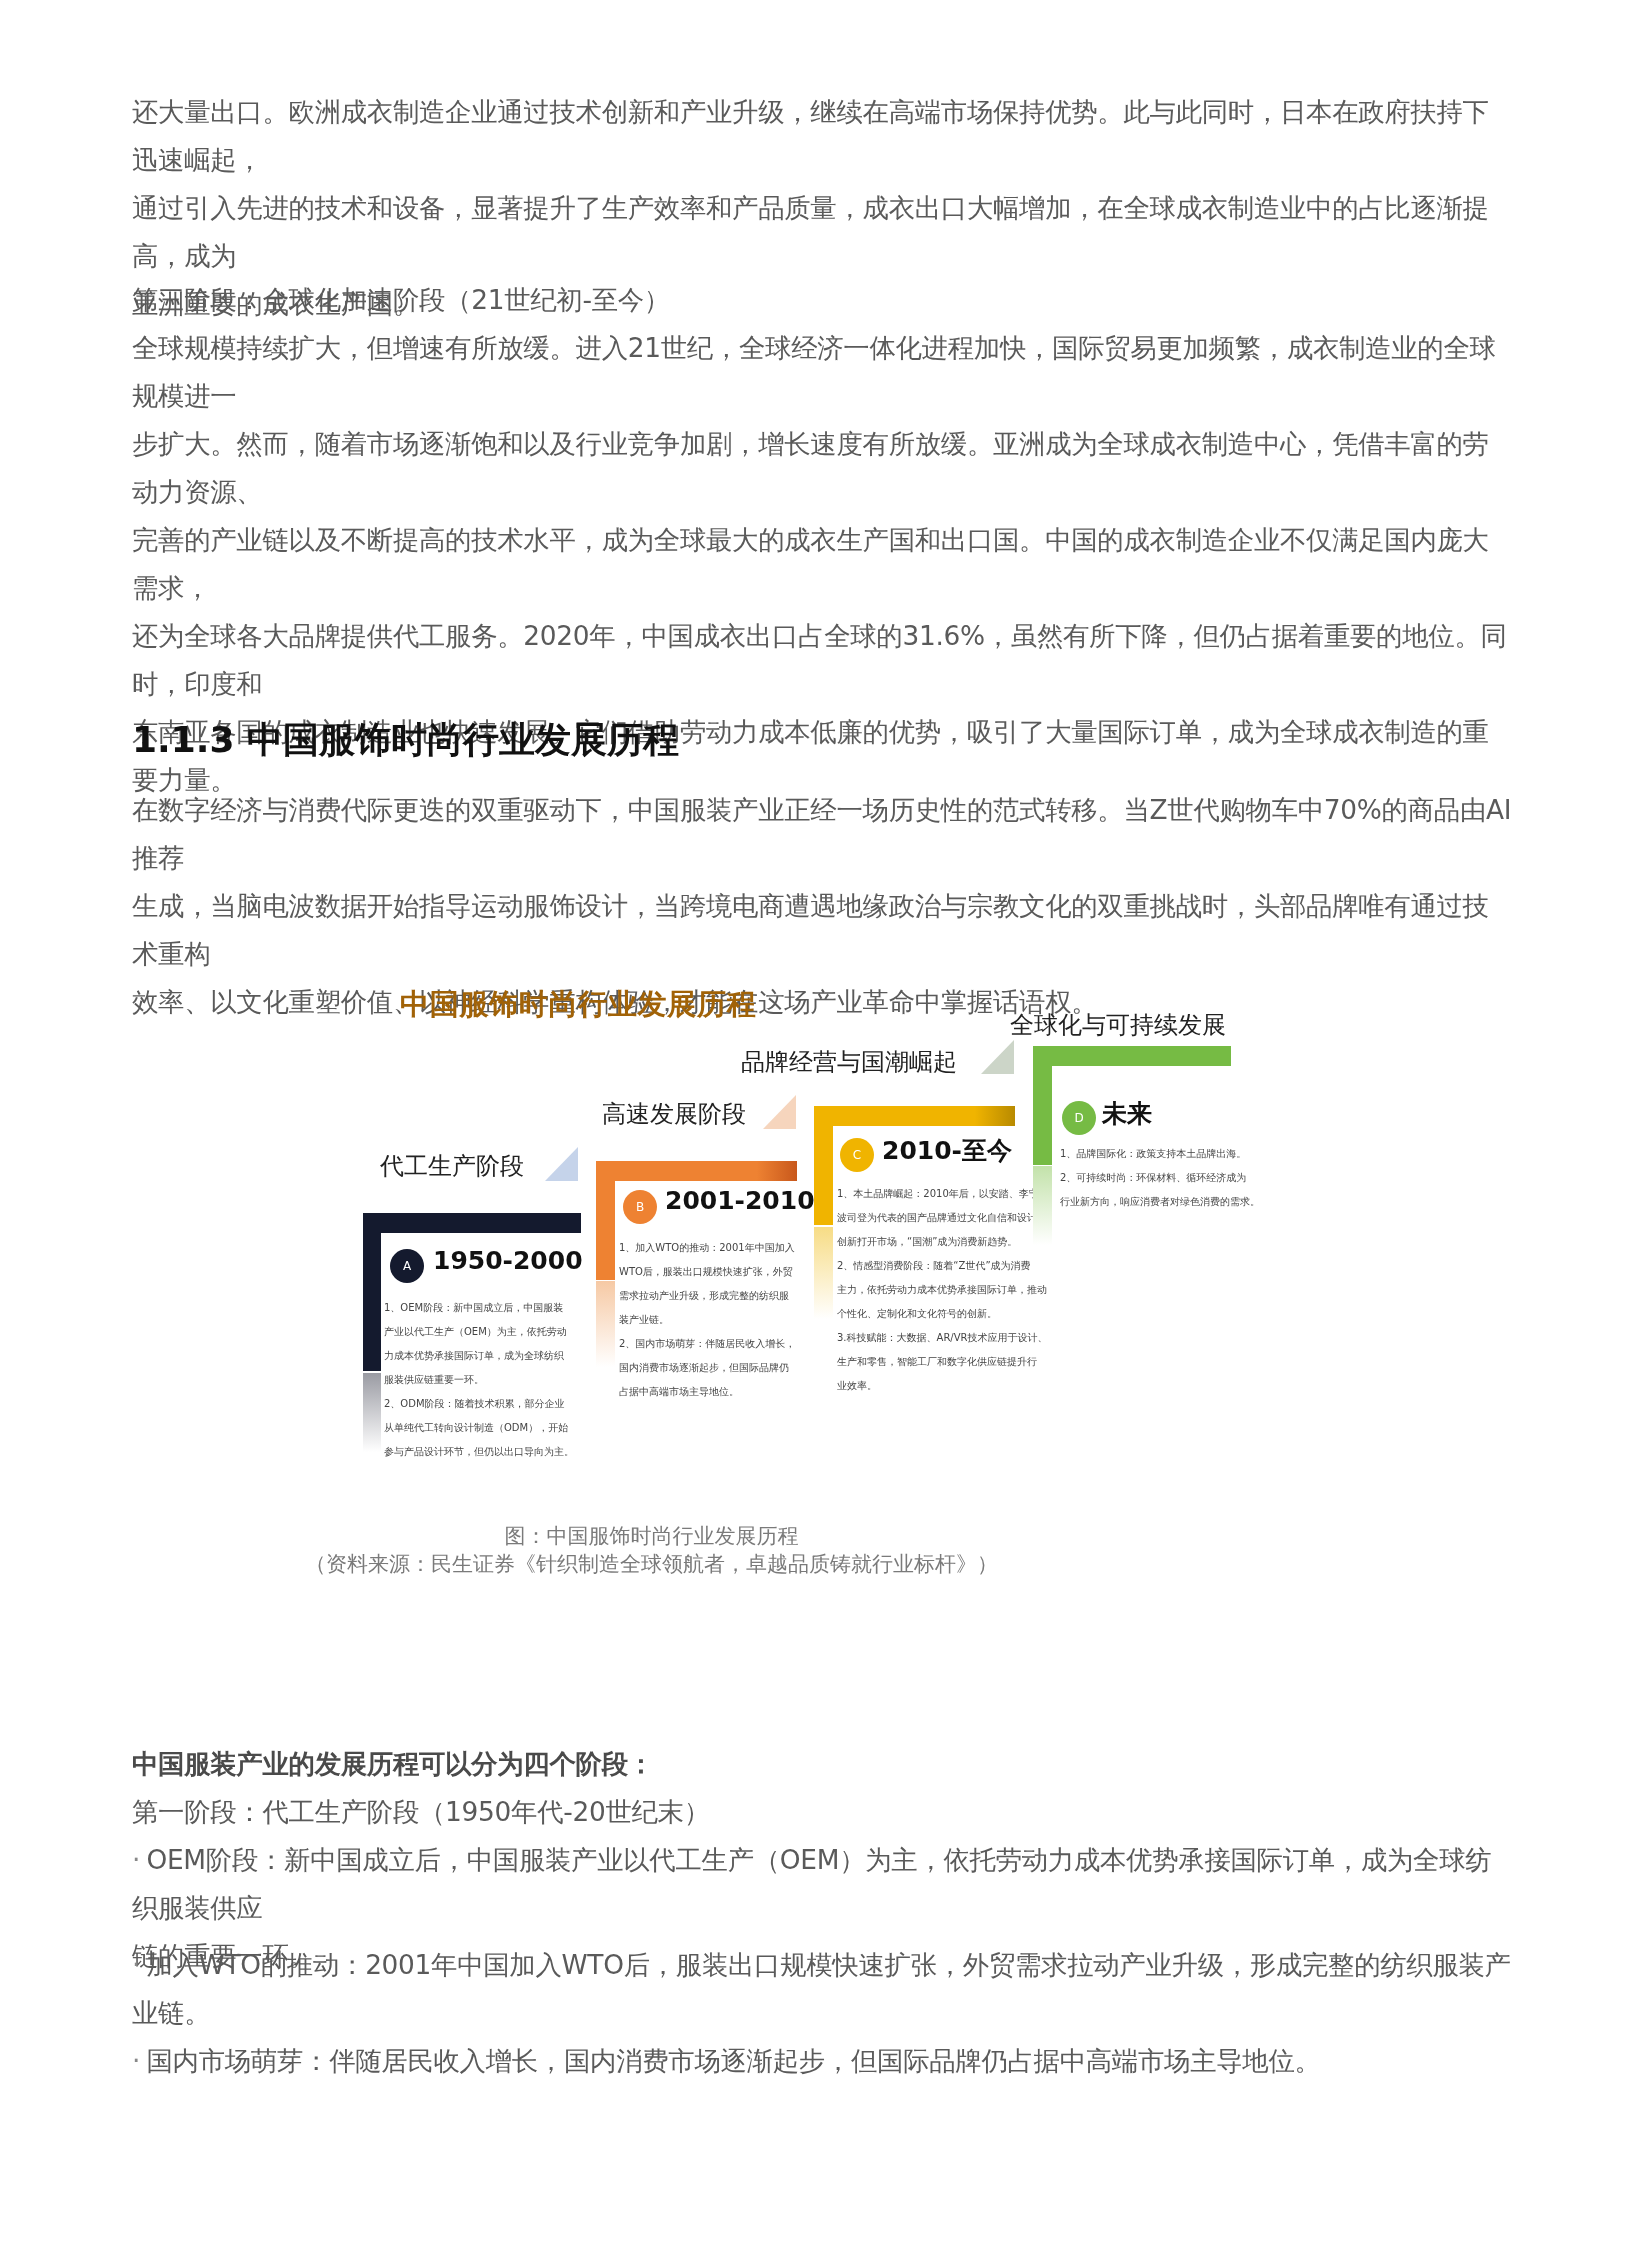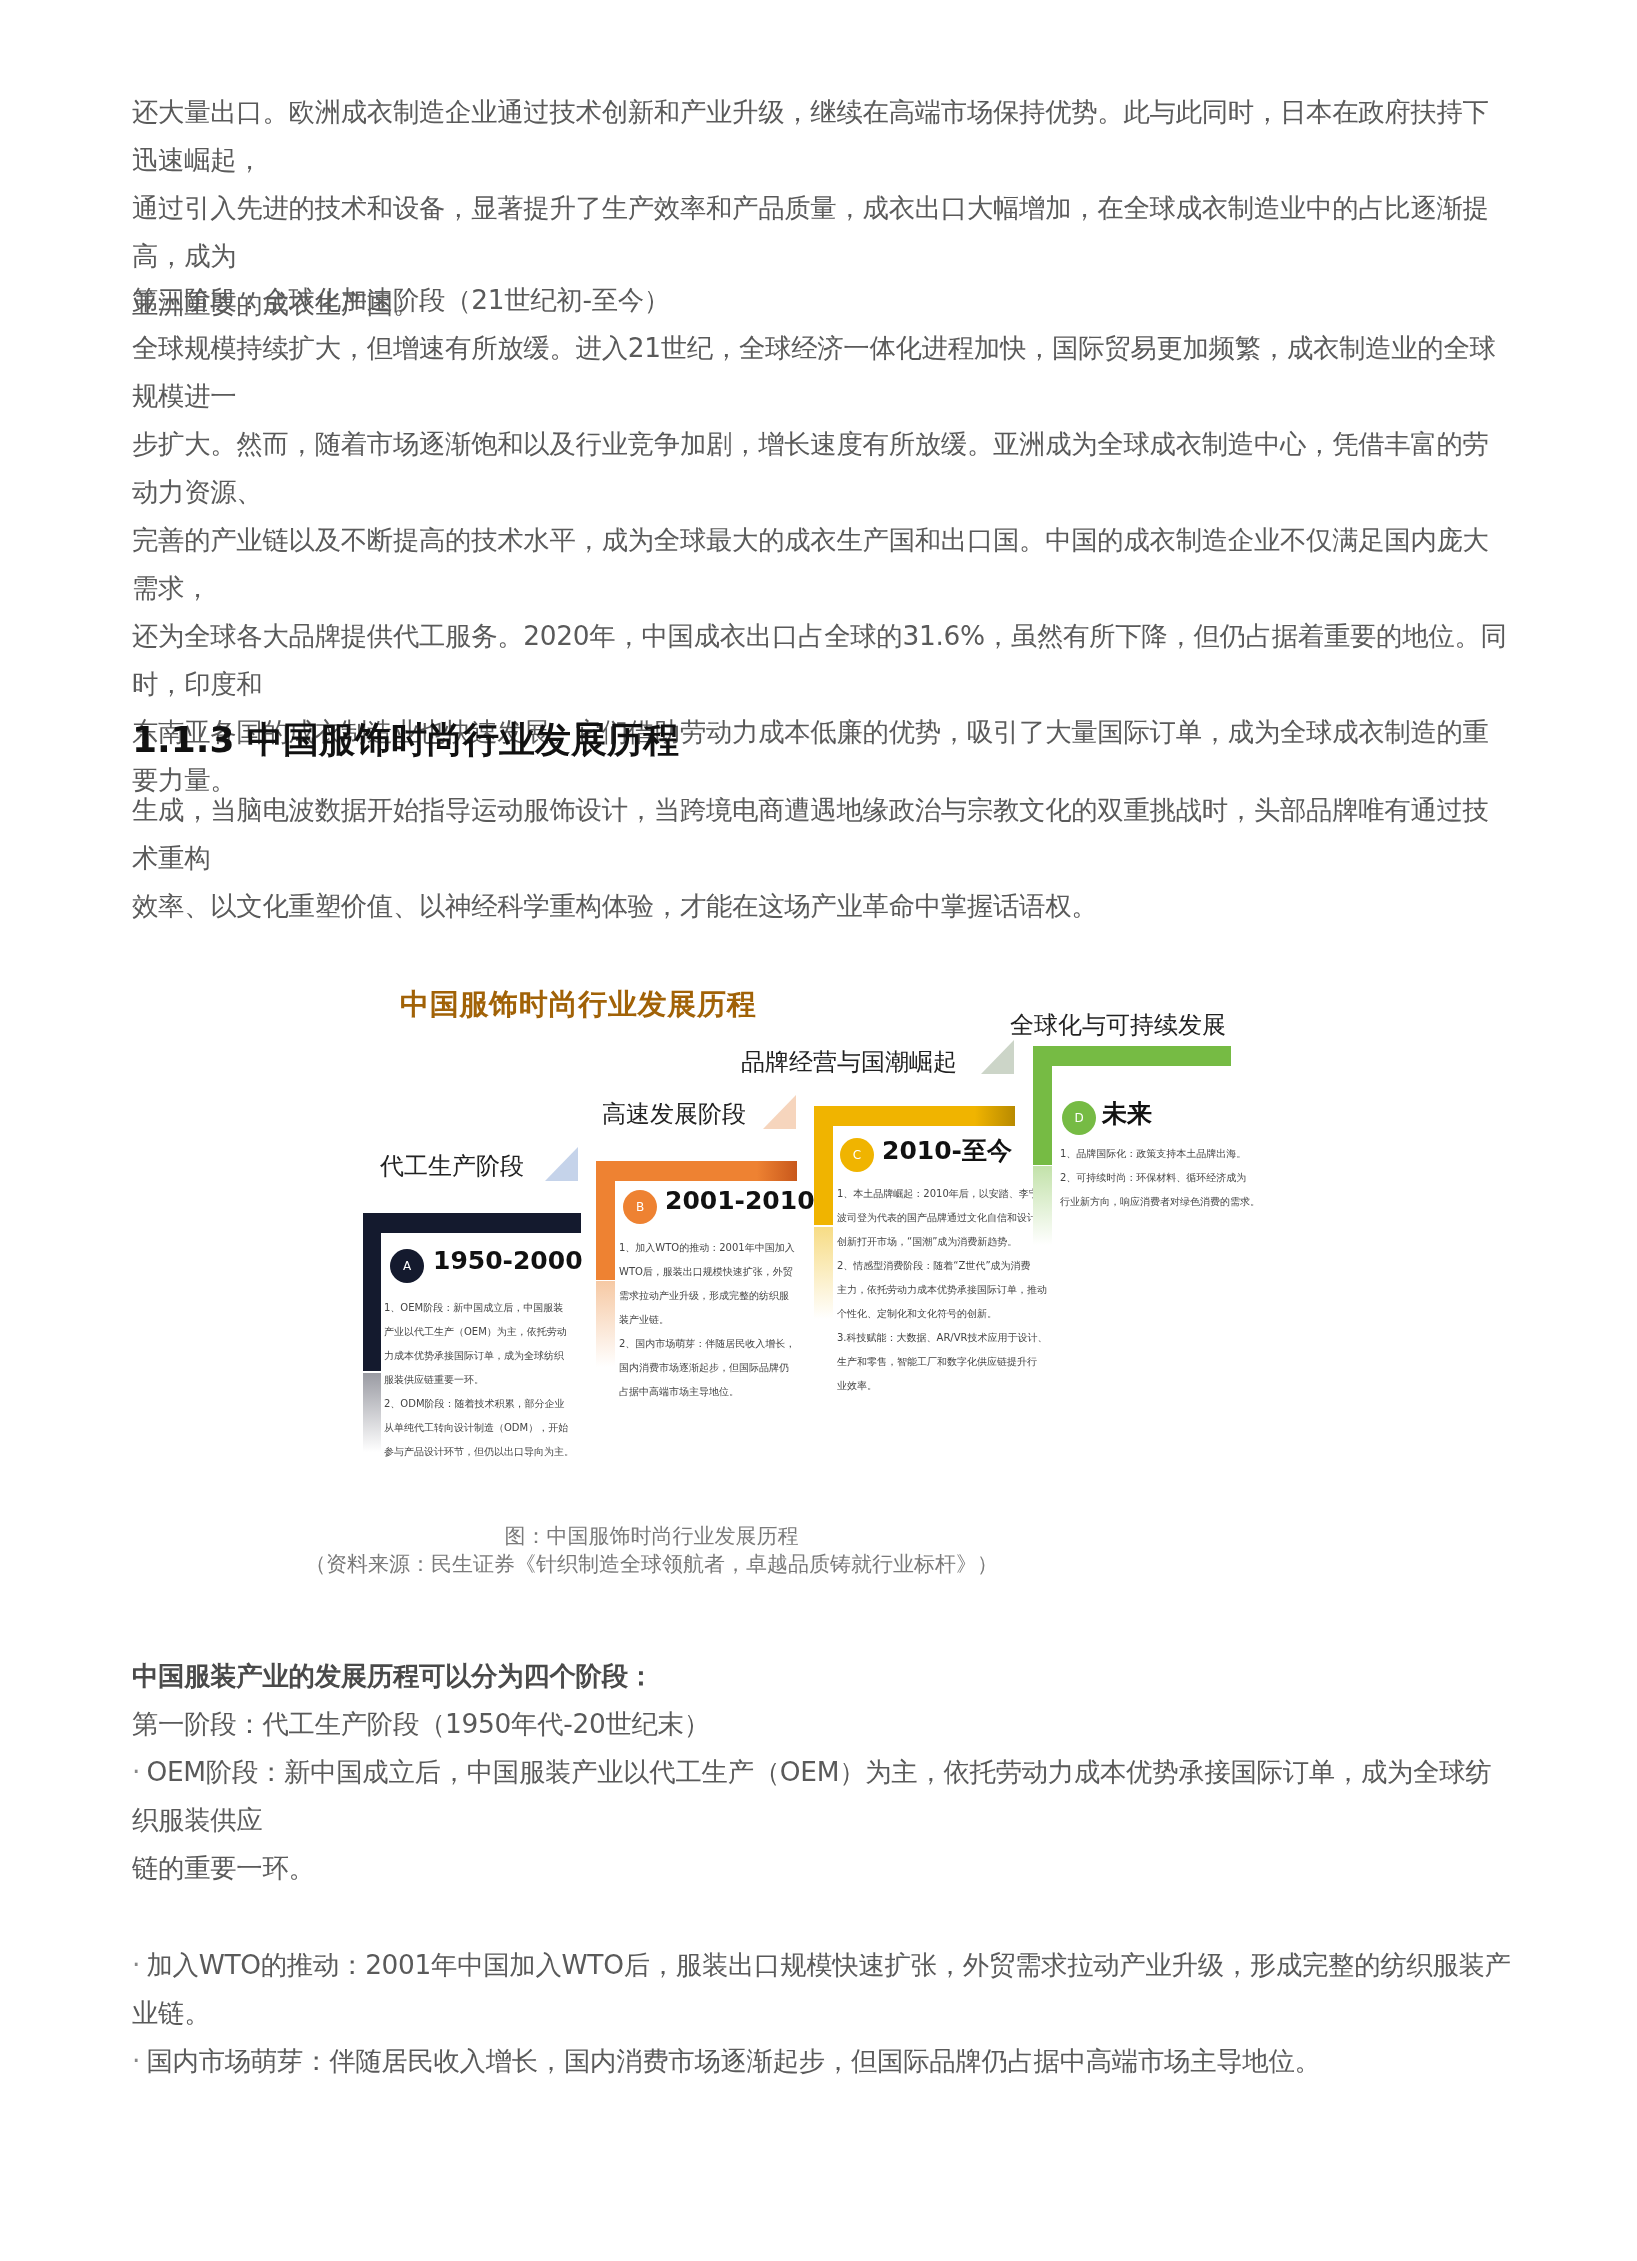--- a/index.html
+++ b/index.html
@@ -44,20 +44,21 @@
   <p class="para">步扩大。然而，随着市场逐渐饱和以及行业竞争加剧，增长速度有所放缓。亚洲成为全球成衣制造中心，凭借丰富的劳动力资源、</p>
   <p class="para">完善的产业链以及不断提高的技术水平，成为全球最大的成衣生产国和出口国。中国的成衣制造企业不仅满足国内庞大需求，</p>
   <p class="para">还为全球各大品牌提供代工服务。2020年，中国成衣出口占全球的31.6%，虽然有所下降，但仍占据着重要的地位。同时，印度和</p>
   <p class="para">东南亚各国的成衣制造业也快速发展。它们借助劳动力成本低廉的优势，吸引了大量国际订单，成为全球成衣制造的重要力量。</p>
 </div>
 
 <div class="block" style="top:713px;">
   <h2 class="h2">1.1.3 中国服饰时尚行业发展历程</h2>
 </div>
 <div class="block" style="top:786px;">
+  <p class="para">在数字经济与消费代际更迭的双重驱动下，中国服装产业正经一场历史性的范式转移。当Z世代购物车中70%的商品由AI推荐</p>
   <p class="para">生成，当脑电波数据开始指导运动服饰设计，当跨境电商遭遇地缘政治与宗教文化的双重挑战时，头部品牌唯有通过技术重构</p>
   <p class="para">效率、以文化重塑价值、以神经科学重构体验，才能在这场产业革命中掌握话语权。</p>
 </div>
 
 <div class="figure">
   <div class="fig-title" style="top:8px;">中国服饰时尚行业发展历程</div>
 
   <div>
     <div class="stage-label" style="left:20px; top:173px;">代工生产阶段</div>
     <div class="tri" style="left:185px; top:170px; border-left:33px solid transparent; border-bottom:34px solid #c5d3ea;"></div>
@@ -128,21 +129,21 @@
       <p>1、品牌国际化：政策支持本土品牌出海。</p>
       <p>2、可持续时尚：环保材料、循环经济成为</p>
       <p>行业新方向，响应消费者对绿色消费的需求。</p>
     </div>
   </div>
 </div>
 
 <div class="caption" style="top:1522px;">图：中国服饰时尚行业发展历程</div>
 <div class="caption" style="top:1550px;">（资料来源：民生证券《针织制造全球领航者，卓越品质铸就行业标杆》）</div>
 
-<div class="block" style="top:1652px;">
+<div class="block" style="top:1740px;">
   <p class="para bold">中国服装产业的发展历程可以分为四个阶段：</p>
   <p class="para">第一阶段：代工生产阶段（1950年代-20世纪末）</p>
   <p class="bullet-line">
     <span class="bullet-dot">·</span><span>OEM阶段：新中国成立后，中国服装产业以代工生产（OEM）为主，依托劳动力成本优势承接国际订单，成为全球纺织服装供应</span>
   </p>
   <p class="bullet-line">链的重要一环。</p>
 </div>
 
 <div class="block" style="top:1941px;">
   <p class="bullet-line">

